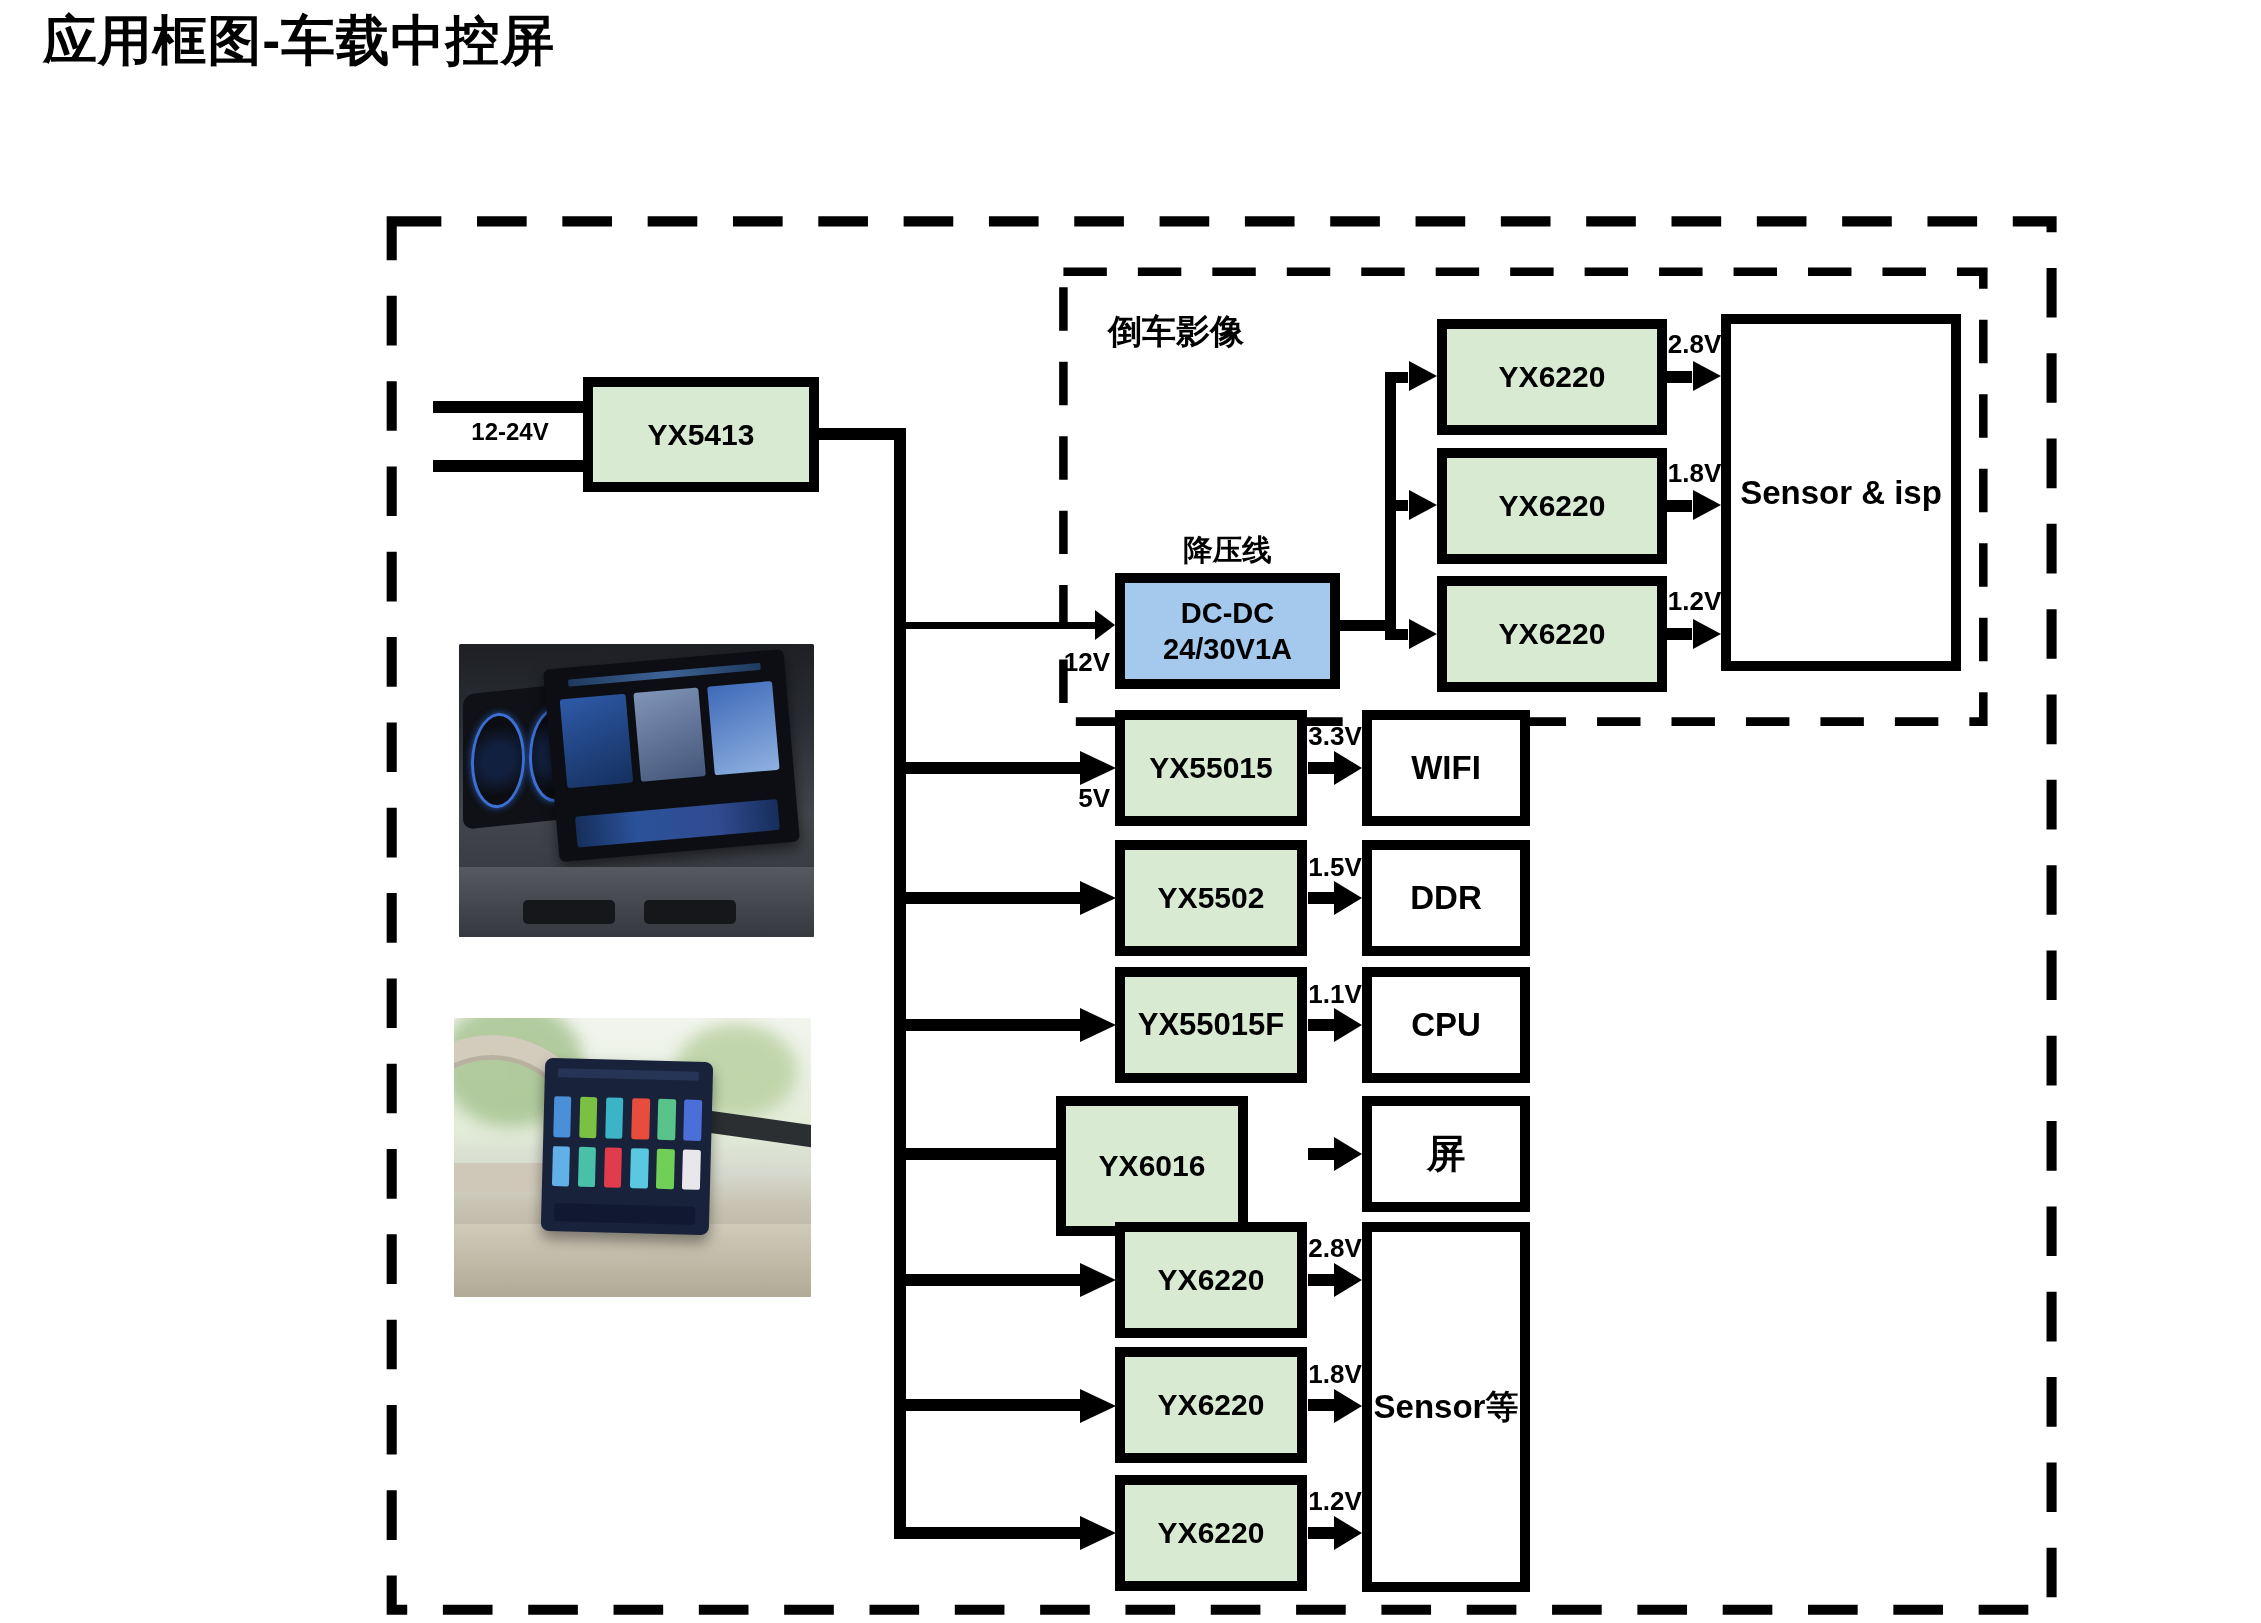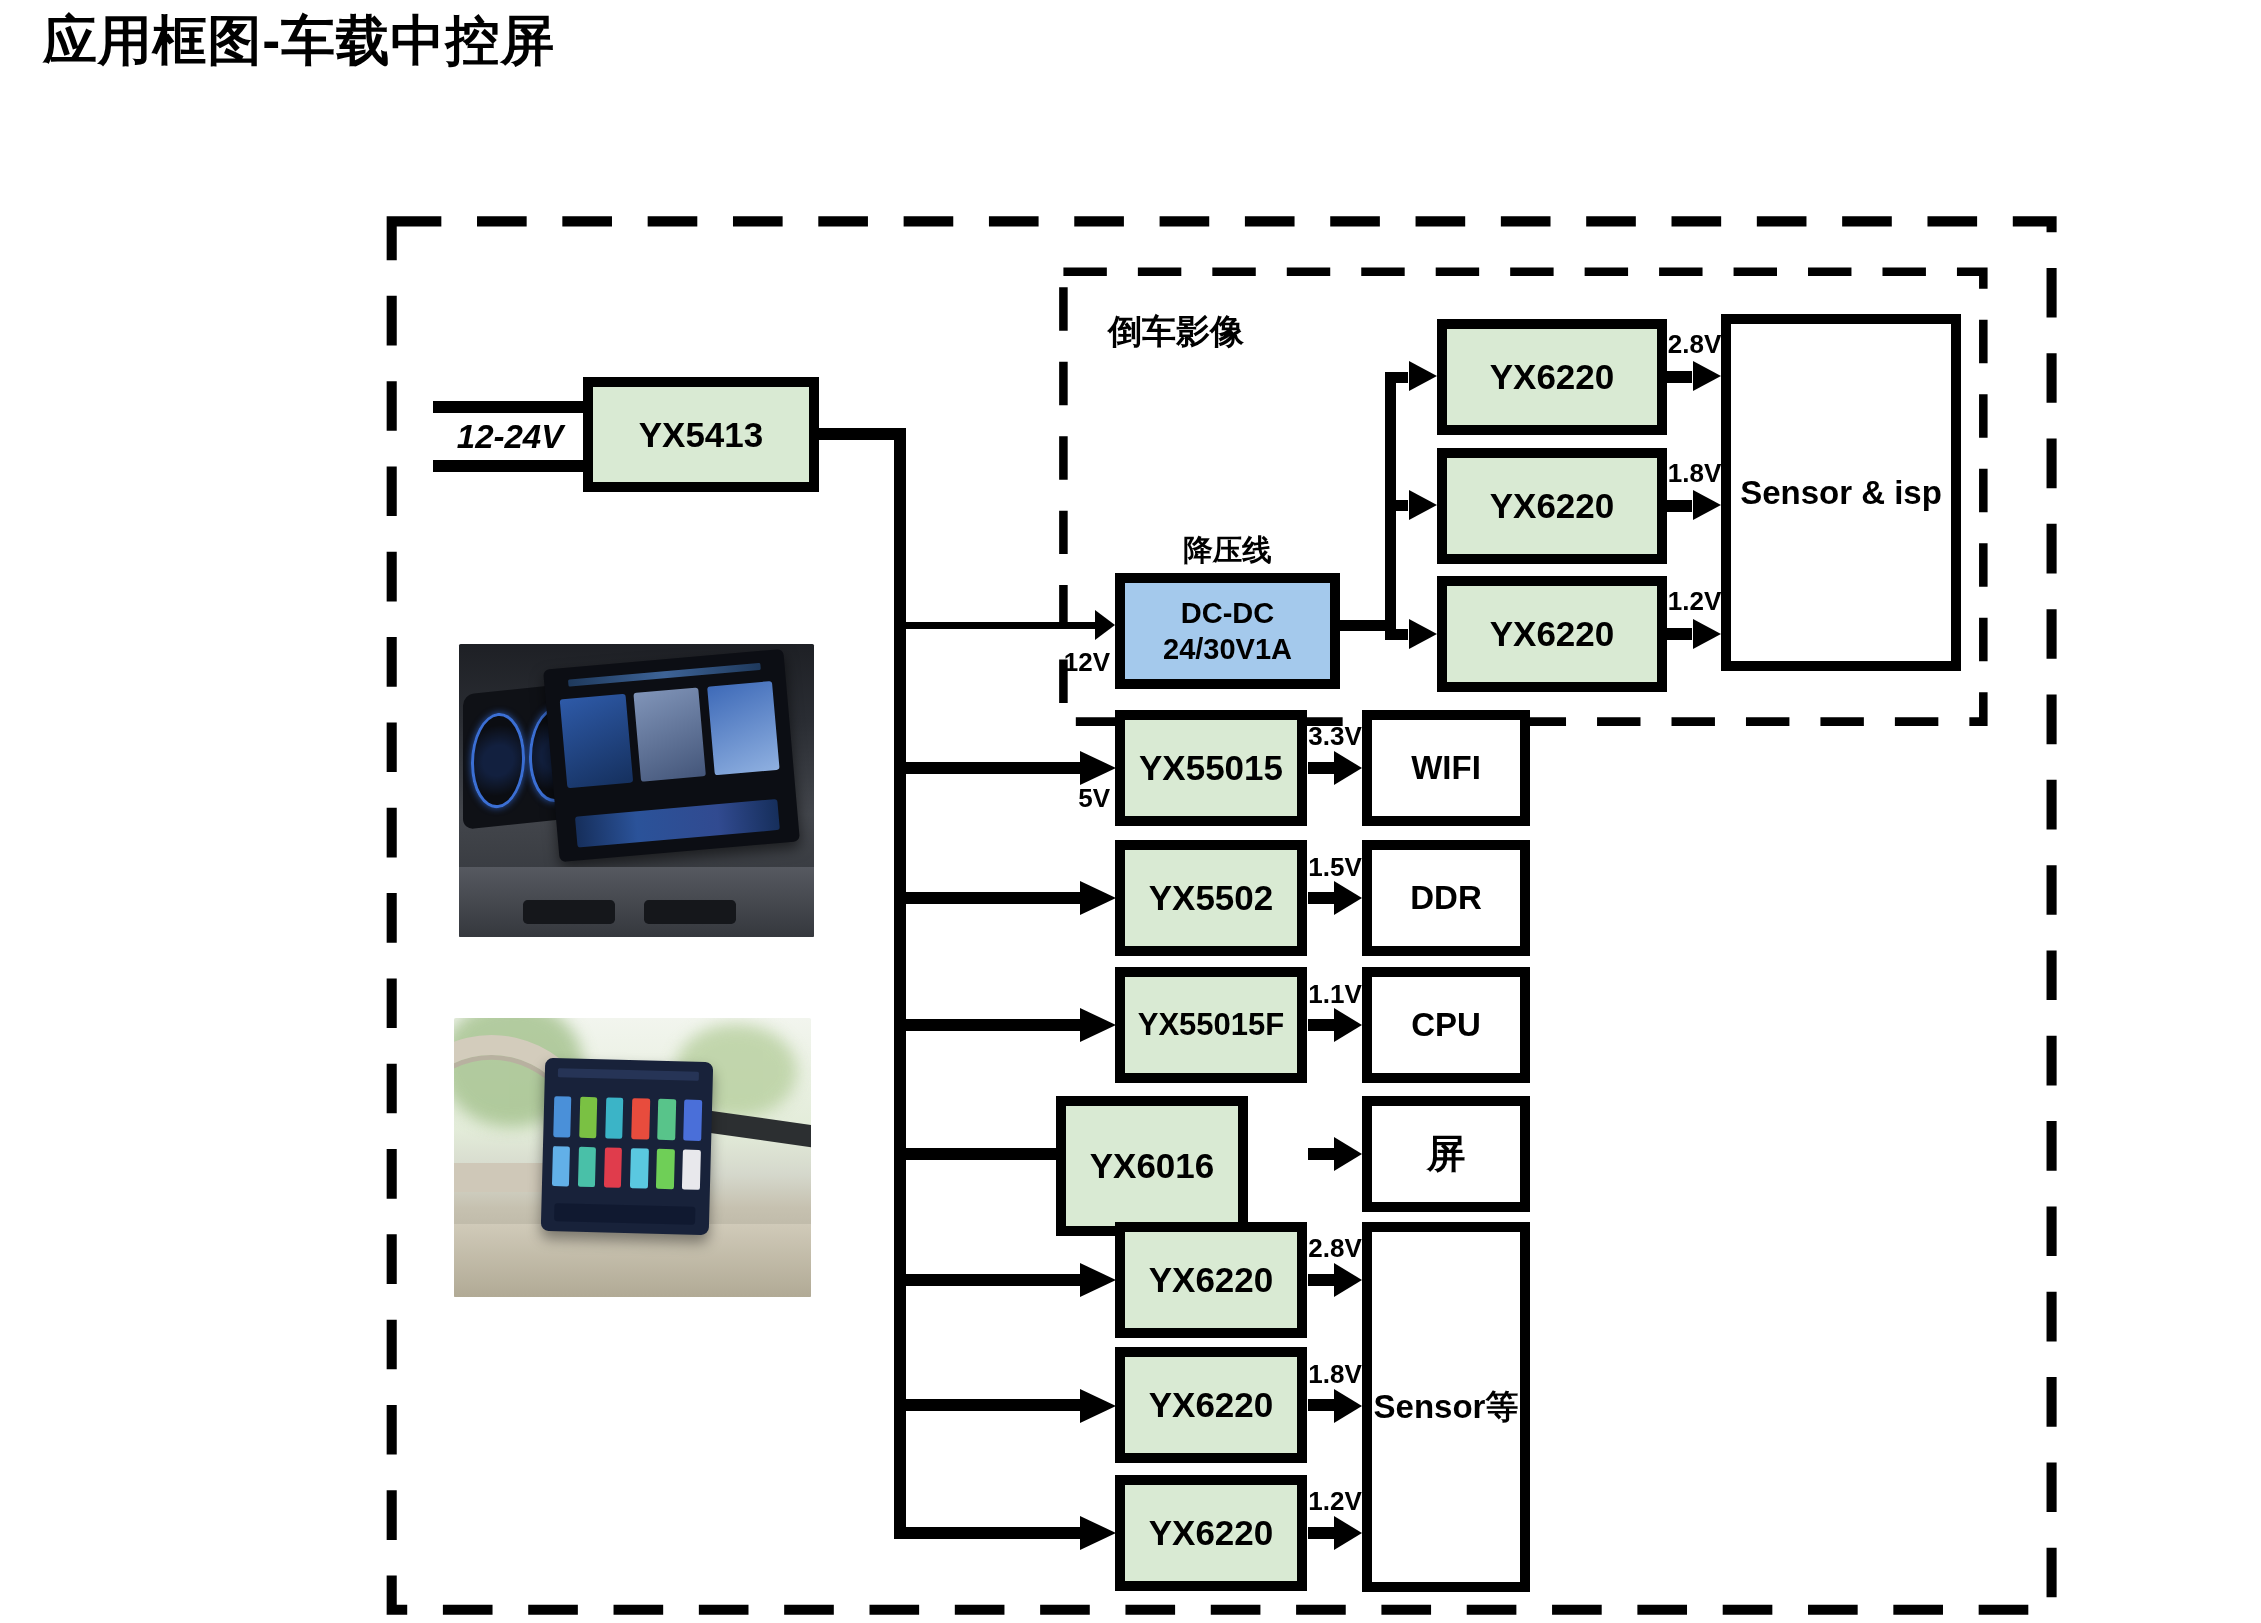--- a/index.html
+++ b/index.html
@@ -5,21 +5,21 @@
   html,body{margin:0;padding:0;background:#ffffff;}
   .canvas{position:relative;width:2261px;height:1624px;background:#ffffff;overflow:hidden;
           font-family:"Liberation Sans","DejaVu Sans",sans-serif;color:#000;}
   .title{position:absolute;left:43px;top:4.7px;font-size:54px;font-weight:900;letter-spacing:0.8px;}
   .dash-layer{position:absolute;left:0;top:0;z-index:1;}
   .box{position:absolute;box-sizing:border-box;border:10px solid #000;display:flex;align-items:center;
        justify-content:center;text-align:center;font-weight:bold;z-index:5;}
   .green{background:#d9ead3;}
   .blue{background:#a4c9ec;}
   .white{background:#ffffff;}
-  .chip-txt{font-size:35px;font-weight:bold;}
+  .chip-txt{font-size:30px;font-weight:bold;}
   .load-txt{font-size:33px;font-weight:bold;}
   .big-cjk{font-size:39px;font-weight:bold;}
   .two-line{line-height:1.25;font-size:29px;font-weight:bold;}
   .lab{position:absolute;font-weight:bold;z-index:6;}
   .v-lab{font-size:26px;text-align:center;}
   .sec-lab{font-size:34px;}
   .sd-lab{font-size:29.5px;text-align:center;}
   .hl,.vl{position:absolute;background:#000;z-index:4;}
   .ah{position:absolute;width:0;height:0;z-index:4;}
   .ah-big{border-top:17px solid transparent;border-bottom:17px solid transparent;border-left:36px solid #000;}
@@ -76,21 +76,21 @@
   <svg class="dash-layer" width="2261" height="1624" viewBox="0 0 2915 2093">
     <rect x="505" y="285" width="2140" height="1790" fill="none" stroke="#000" stroke-width="13" stroke-dasharray="64 46"></rect>
     <rect x="1371" y="350" width="1186" height="580" fill="none" stroke="#000" stroke-width="11" stroke-dasharray="56 40"></rect>
   </svg>
 
   <div class="lab sec-lab" style="left:1108px;top:309px;">倒车影像</div>
   <div class="lab sd-lab" style="left:1115px;top:531px;width:225px;">降压线</div>
 
   <div class="hl" style="left:433px;top:401px;width:154px;height:12.4px;"></div>
   <div class="hl" style="left:433px;top:460px;width:154px;height:12.4px;"></div>
-  <div class="lab v-lab" style="left:434px;top:418px;width:152px;font-size:33px;font-style:italic;">12-24V</div>
+  <div class="lab v-lab" style="left:434px;top:418px;width:152px;font-size:24px;">12-24V</div>
 
   <div class="box green" style="left:583px;top:377px;width:236px;height:115px;">
     <span class="chip-txt">YX5413</span>
   </div>
 
   <div class="hl" style="left:819px;top:428px;width:87px;height:12.4px;"></div>
   <div class="vl" style="left:894px;top:428px;width:12.4px;height:1111px;"></div>
 
   <div class="hl" style="left:894px;top:622px;width:202px;height:7px;"></div>
   <div class="ah ah-thin" style="left:1095px;top:610px;"></div>

